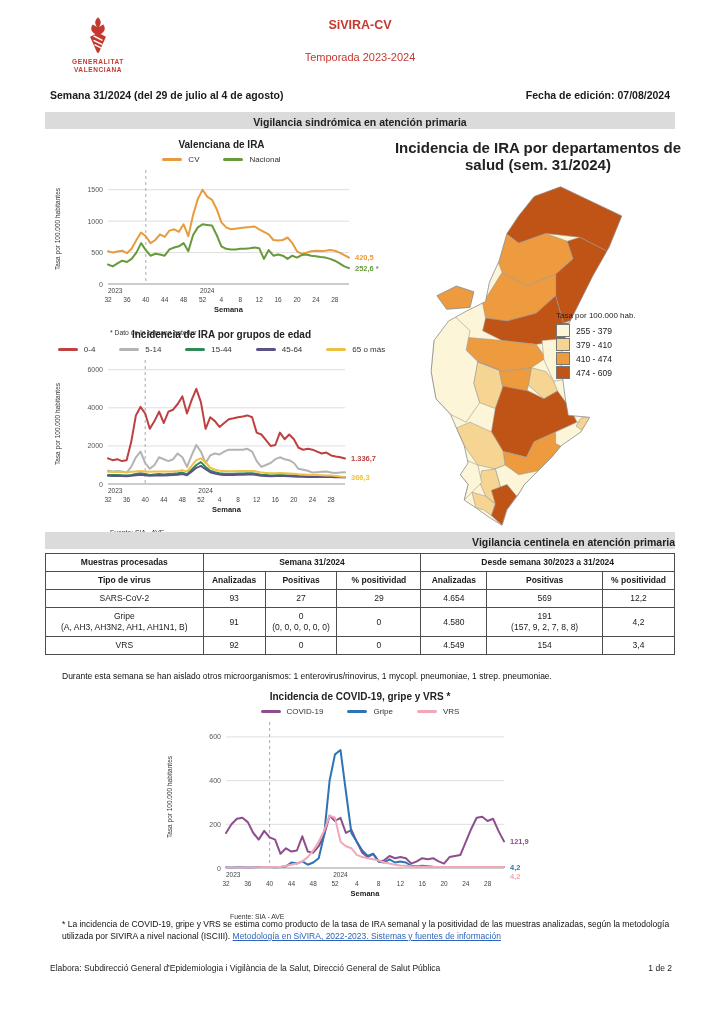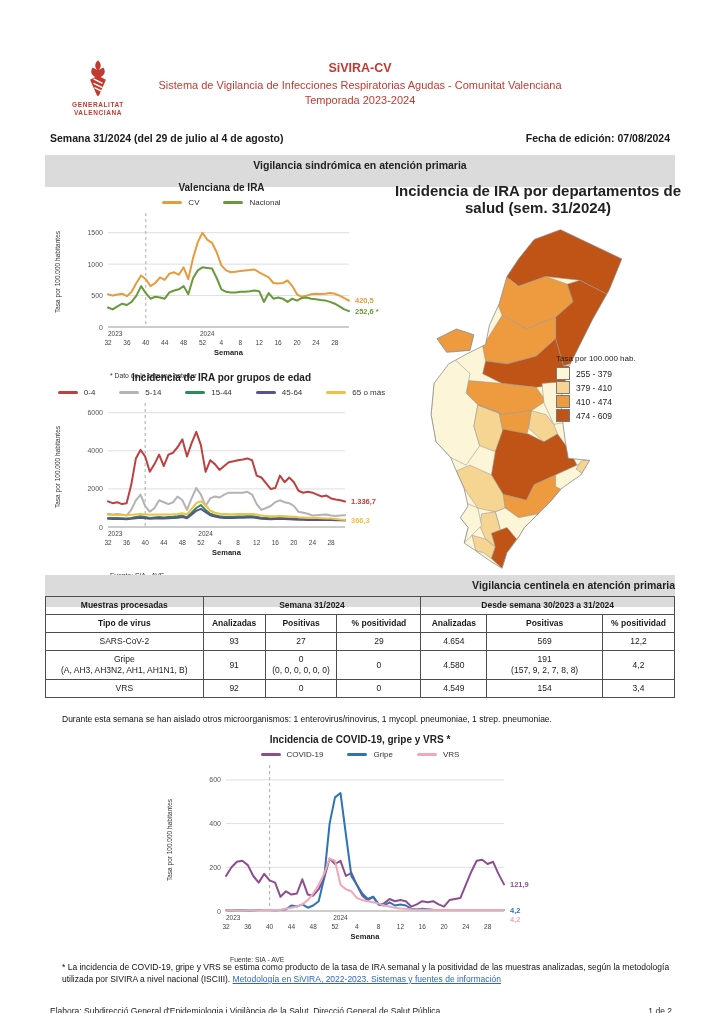--- a/index.html
+++ b/index.html
@@ -1,28 +1,28 @@
 <!DOCTYPE html>
 <html><head>
 <meta charset="utf-8">
 <style>
   html,body{margin:0;padding:0;background:#e8e8e8;}
   .page{position:relative;width:720px;height:1013px;background:#ffffff;margin:0 auto;
         font-family:"Liberation Sans",sans-serif;color:#1a1a1a;overflow:hidden;}
-  .abs{position:absolute;margin-top:43px;}
+  .abs{position:absolute;}
   
   .logo{left:54px;top:16px;width:88px;text-align:center;}
   .logo-text{font-size:6.5px;letter-spacing:.6px;color:#C4392F;font-weight:bold;line-height:1.25;}
   .title-block{left:120px;right:120px;top:18px;text-align:center;}
   .main-title{font-size:12.5px;font-weight:bold;color:#C4392F;}
   .sub-title{font-size:11px;color:#C4392F;margin-top:3px;line-height:1.4;}
   .meta-row{left:50px;top:89px;width:620px;display:flex;justify-content:space-between;
             font-size:10.5px;font-weight:bold;}
   
-  .bar{left:45px;width:630px;height:32px;background:#DBDBDB;text-align:center;
+  .bar{left:45px;width:630px;height:17px;background:#DBDBDB;text-align:center;
        font-size:10.5px;font-weight:bold;line-height:21px;color:#222;}
   
   .chart-title{text-align:center;font-size:10px;font-weight:bold;color:#222;}
   .legend{display:flex;justify-content:center;align-items:center;gap:24px;
           font-size:8px;color:#333;margin-top:5px;margin-bottom:2px;}
   .legend .sw{display:inline-block;width:20px;height:3px;border-radius:2px;margin-right:6px;vertical-align:middle;}
   .chart-note{font-size:6.8px;color:#333;margin-left:62px;margin-top:1px;}
   
   .map-title{text-align:center;font-size:15px;font-weight:bold;color:#222;width:100%;}
   .map-legend{position:absolute;left:168px;top:172px;width:120px;font-size:8.5px;color:#222;}
@@ -48,21 +48,21 @@
       <path d="M17 1 C21 5 21 8 18 12 L23 9 C26 13 25 17 20 20 L26 23 L18 41 L16 41 L8 23 L14 20 C9 17 8 13 11 9 L16 12 C13 8 13 5 17 1 Z" fill="#C4392F"></path>
       <path d="M12 22 L22 27 M12 27 L22 32 M13 32 L21 36" stroke="#ffffff" stroke-width="1.6" fill="none"></path>
     </svg>
     <div class="logo-text">GENERALITAT</div>
     <div class="logo-text">VALENCIANA</div>
   </div>
 
   <div class="abs title-block">
     <div class="main-title">SiVIRA-CV</div>
     <div class="sub-title">
-      <span>Sistema de Vigilancia de Infecciones Respiratorias Agudas - Comunitat Valenciana</span><br>
+      <br>
       <span>Temporada 2023-2024</span>
     </div>
   </div>
 
   <div class="abs meta-row">
     <span>Semana 31/2024 (del 29 de julio al 4 de agosto)</span>
     <span>Fecha de edición: 07/08/2024</span>
   </div>
 
   <div class="abs bar" style="top:112px;">Vigilancia sindrómica en atención primaria</div>

